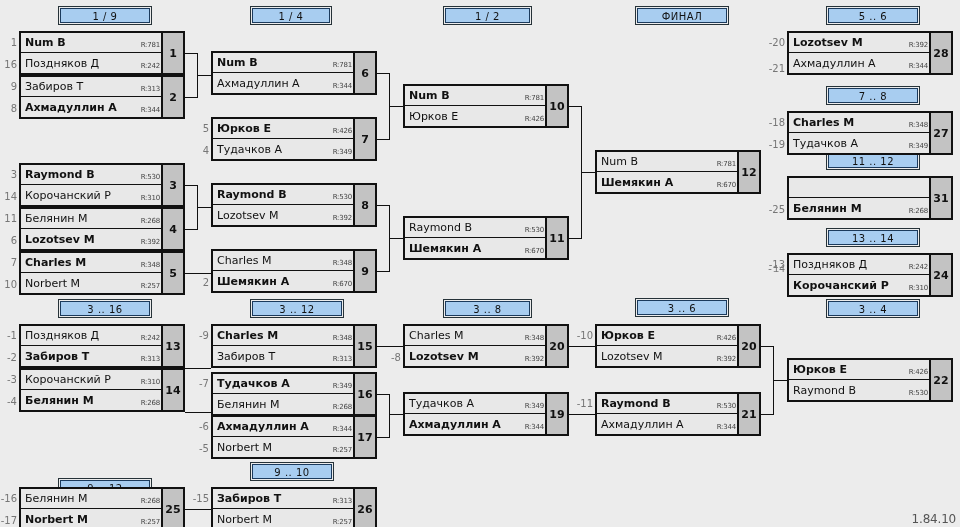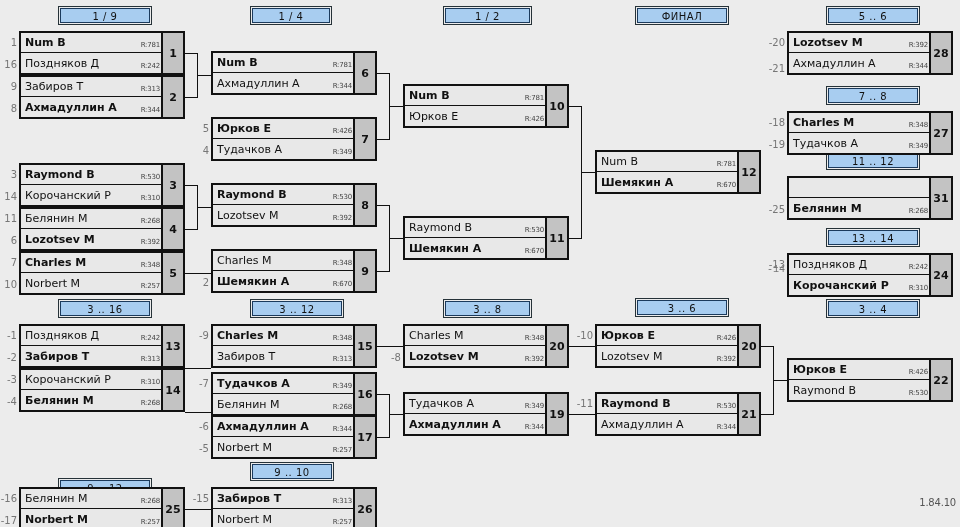--- a/index.html
+++ b/index.html
@@ -96,22 +96,22 @@
     color:#767676;
     line-height:21px;
     height:21px;
   }
   
   .ln{position:absolute;background:#111;}
   .ln.h{height:1px;}
   .ln.v{width:1px;}
 
   .version{
-    position:absolute;right:4px;bottom:19px;
-    font-size:10px;color:#555;
+    position:absolute;right:4px;bottom:1px;
+    font-size:12px;color:#555;
     letter-spacing:-0.2px;
   }
 </style>
 </head>
 <body>
 
 <div id="stage">
     <div class="ln h" style="left: 185px; top: 53px; width: 13px; height: 1px;"></div>
     <div class="ln v" style="left: 197px; top: 53px; width: 1px; height: 45px;"></div>
     <div class="ln h" style="left: 185px; top: 97px; width: 13px; height: 1px;"></div>

